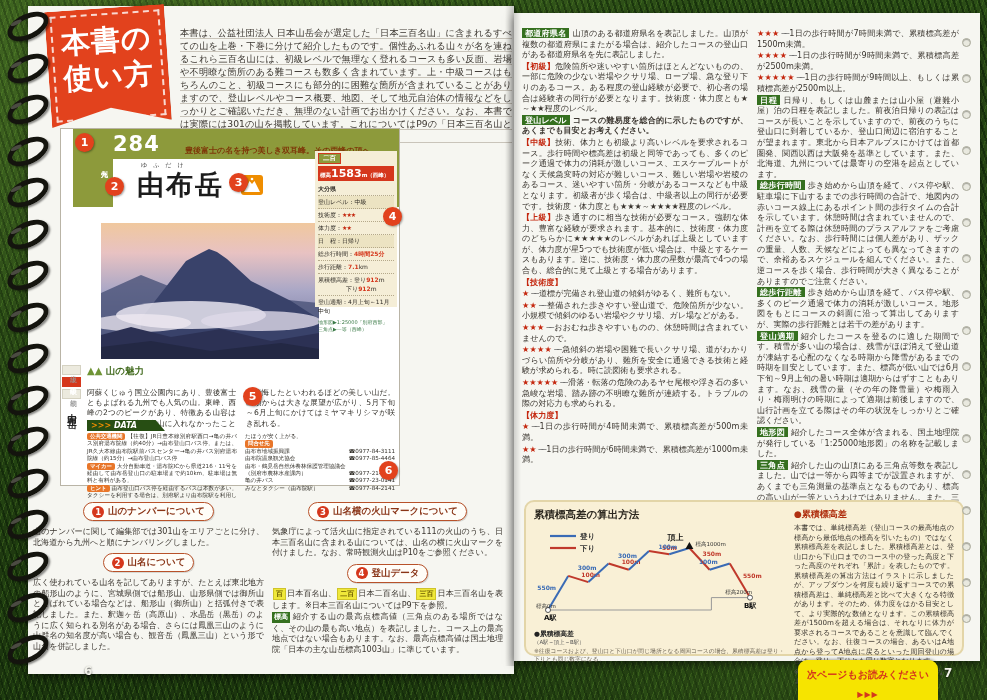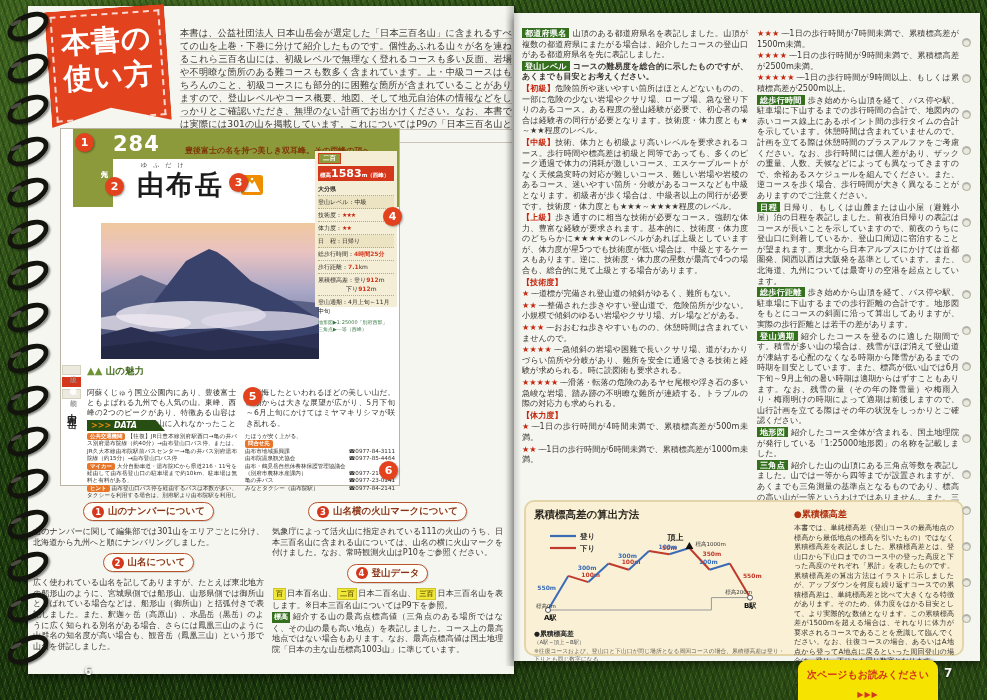--- a/index.html
+++ b/index.html
@@ -283,41 +283,41 @@
             <span>登山データ</span>
           </div>
           <div class="sec-body"><span class="ybadge">百</span>日本百名山、<span class="ybadge">二百</span>日本二百名山、<span class="ybadge">三百</span>日本三百名山を表します。※日本三百名山についてはP9下を参照。<br><span class="gbadge">標高</span>紹介する山の最高点標高値（三角点のある場所ではなく、その山の最も高い地点）を表記しました。コース上の最高地点ではない場合もあります。なお、最高点標高値は国土地理院「日本の主な山岳標高1003山」に準じています。</div>
         </div>
     </div>
   </div>
 
   <div id="page-right" class="page">
     <div id="rp-col1">
         <p class="rp-item"><span class="glabel">都道府県名</span><span>山頂のある都道府県名を表記しました。山頂が複数の都道府県にまたがる場合は、紹介したコースの登山口がある都道府県名を先に表記しました。</span></p>
+        <p class="rp-item"><span class="redlabel">【初級】</span><span>危険箇所や迷いやすい箇所はほとんどないものの、一部に危険の少ない岩場やクサリ場、ロープ場、急な登り下りのあるコース。ある程度の登山経験が必要で、初心者の場合は経験者の同行が必要となります。技術度・体力度とも★～★★程度のレベル。</span></p>
         <p class="rp-item"><span class="glabel">登山レベル</span><span class="bold-text">コースの難易度を総合的に示したものですが、あくまでも目安とお考えください。</span></p>
-        <p class="rp-item"><span class="redlabel">【初級】</span><span>危険箇所や迷いやすい箇所はほとんどないものの、一部に危険の少ない岩場やクサリ場、ロープ場、急な登り下りのあるコース。ある程度の登山経験が必要で、初心者の場合は経験者の同行が必要となります。技術度・体力度とも★～★★程度のレベル。</span></p>
         <p class="rp-item"><span class="redlabel">【中級】</span><span>技術、体力とも初級より高いレベルを要求されるコース。歩行時間や標高差は初級と同等であっても、多くのピーク通過で体力の消耗が激しいコース、エスケープルートがなく天候急変時の対応が難しいコース、難しい岩場や岩稜のあるコース、迷いやすい箇所・分岐があるコースなども中級となります。初級者が歩く場合は、中級者以上の同行が必要です。技術度・体力度とも★★★～★★★★程度のレベル。</span></p>
         <p class="rp-item"><span class="redlabel">【上級】</span><span>歩き通すのに相当な技術が必要なコース。強靭な体力、豊富な経験が要求されます。基本的に、技術度・体力度のどちらかに★★★★★のレベルがあれば上級としていますが、体力度が星5つでも技術度が低い場合は、中級とするケースもあります。逆に、技術度・体力度の星数が最高で4つの場合も、総合的に見て上級とする場合があります。</span></p>
         <p class="rp-item"><span class="redlabel">【技術度】</span></p>
         <p class="rp-item"><span class="stars">★</span><span class="dash">──</span><span>道標が完備され登山道の傾斜がゆるく、難所もない。</span></p>
         <p class="rp-item"><span class="stars">★★</span><span class="dash">──</span><span>整備された歩きやすい登山道で、危険箇所が少ない。小規模で傾斜のゆるい岩場やクサリ場、ガレ場などがある。</span></p>
         <p class="rp-item"><span class="stars">★★★</span><span class="dash">──</span><span>おおむね歩きやすいものの、休憩時間は含まれていませんので。</span></p>
         <p class="rp-item"><span class="stars">★★★★</span><span class="dash">──</span><span>急傾斜の岩場や困難で長いクサリ場、道がわかりづらい箇所や分岐があり、難所を安全に通過できる技術と経験が求められる。時に読図術も要求される。</span></p>
         <p class="rp-item"><span class="stars">★★★★★</span><span class="dash">──</span><span>滑落・転落の危険のあるヤセ尾根や浮き石の多い急峻な岩場、踏み跡の不明瞭な難所が連続する。トラブルの際の対応力も求められる。</span></p>
         <p class="rp-item"><span class="redlabel">【体力度】</span></p>
         <p class="rp-item"><span class="stars">★</span><span class="dash">──</span><span>1日の歩行時間が4時間未満で、累積標高差が500m未満。</span></p>
         <p class="rp-item"><span class="stars">★★</span><span class="dash">──</span><span>1日の歩行時間が6時間未満で、累積標高差が1000m未満。</span></p>
       </div>
     <div id="rp-col2">
         <p class="rp-item"><span class="stars">★★★</span><span class="dash">──</span><span>1日の歩行時間が7時間未満で、累積標高差が1500m未満。</span></p>
         <p class="rp-item"><span class="stars">★★★★</span><span class="dash">──</span><span>1日の歩行時間が9時間未満で、累積標高差が2500m未満。</span></p>
         <p class="rp-item"><span class="stars">★★★★★</span><span class="dash">──</span><span>1日の歩行時間が9時間以上、もしくは累積標高差が2500m以上。</span></p>
+        <p class="rp-item"><span class="glabel">日程</span><span>日帰り、もしくは山麓または山小屋（避難小屋）泊の日程を表記しました。前夜泊日帰りの表記はコースが長いことを示していますので、前夜のうちに登山口に到着しているか、登山口周辺に宿泊することが望まれます。東北から日本アルプスにかけては首都圏発、関西以西は大阪発を基準としています。また、北海道、九州については最寄りの空港を起点としています。</span></p>
         <p class="rp-item"><span class="glabel">総歩行時間</span><span>歩き始めから山頂を経て、バス停や駅、駐車場に下山するまでの歩行時間の合計で、地図内の赤いコース線上にあるポイント間の歩行タイムの合計を示しています。休憩時間は含まれていませんので、計画を立てる際は休憩時間のプラスアルファをご考慮ください。なお、歩行時間には個人差があり、ザックの重量、人数、天候などによっても異なってきますので、余裕あるスケジュールを組んでください。また、逆コースを歩く場合、歩行時間が大きく異なることがありますのでご注意ください。</span></p>
-        <p class="rp-item"><span class="glabel">日程</span><span>日帰り、もしくは山麓または山小屋（避難小屋）泊の日程を表記しました。前夜泊日帰りの表記はコースが長いことを示していますので、前夜のうちに登山口に到着しているか、登山口周辺に宿泊することが望まれます。東北から日本アルプスにかけては首都圏発、関西以西は大阪発を基準としています。また、北海道、九州については最寄りの空港を起点としています。</span></p>
-        <p class="rp-item"><span class="glabel">総歩行距離</span><span>歩き始めから山頂を経て、バス停や駅、駐車場に下山するまでの歩行距離の合計です。地形図をもとにコースの斜面に沿って算出してありますが、実際の歩行距離とは若干の差があります。</span></p>
+        <p class="rp-item"><span class="glabel">総歩行距離</span><span>歩き始めから山頂を経て、バス停や駅、多くのピーク通過で体力の消耗が激しいコース。地形図をもとにコースの斜面に沿って算出してありますが、実際の歩行距離とは若干の差があります。</span></p>
         <p class="rp-item"><span class="glabel">登山適期</span><span>紹介したコースを登るのに適した期間です。積雪が多い山の場合は、残雪がほぼ消えて登山道が凍結する心配のなくなる時期から降雪があるまでの時期を目安としています。また、標高が低い山では6月下旬～9月上旬の暑い時期は適期からはずすこともあります。なお、残雪の量（その年の降雪量）や梅雨入り・梅雨明けの時期によって適期は前後しますので、山行計画を立てる際はその年の状況をしっかりとご確認ください。</span></p>
         <p class="rp-item"><span class="glabel">地形図</span><span>紹介したコース全体が含まれる、国土地理院が発行している「1:25000地形図」の名称を記載しました。</span></p>
         <p class="rp-item"><span class="glabel">三角点</span><span>紹介した山の山頂にある三角点等数を表記しました。山では一等から四等までが設置されますが、あくまでも三角測量の基準点となるものであり、標高の高い山が一等というわけではありません。また、三角点がない山も多数あります。下巻P154のコラムもご参照ください。</span></p>
       </div>
 
     <div id="chart-box">
       <div id="chart-area">
         <div id="chart-title">累積標高差の算出方法</div>
         <svg id="elev-chart" width="252" height="102" viewBox="0 0 252 102">
             <line x1="16" y1="14" x2="42" y2="14" stroke="#3a6bb5" stroke-width="2.2"></line>

